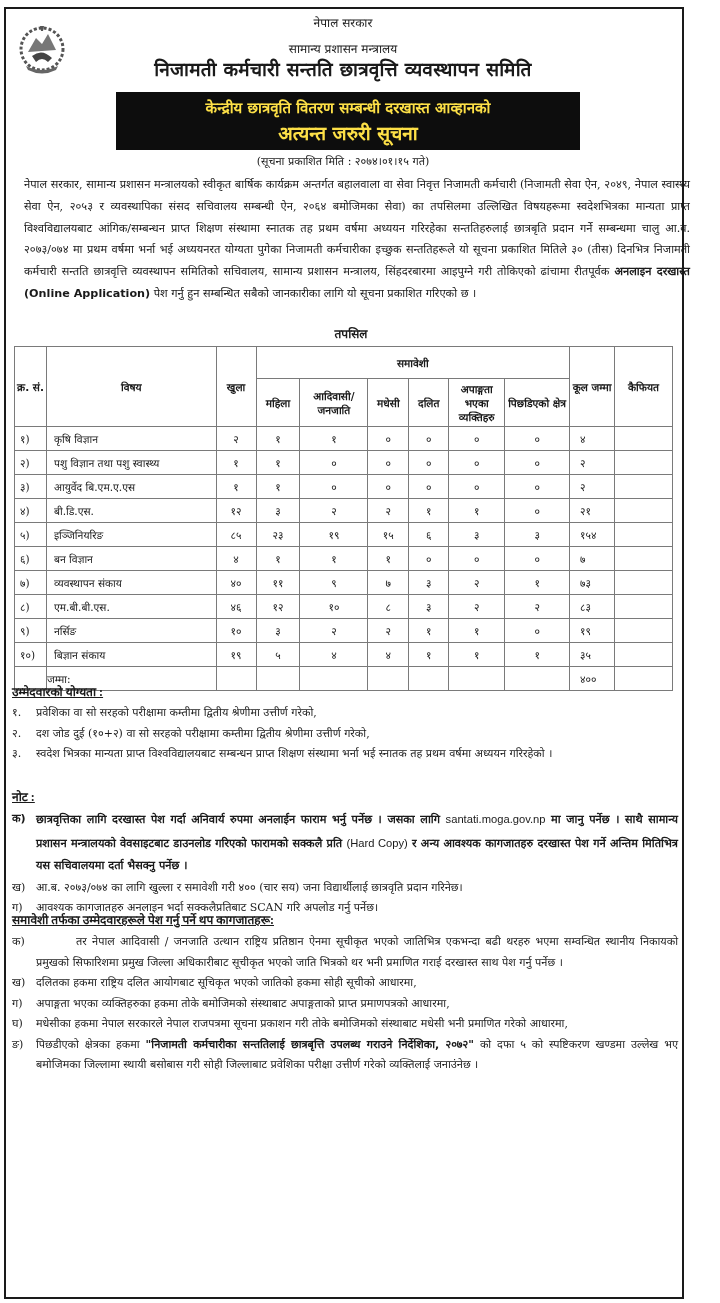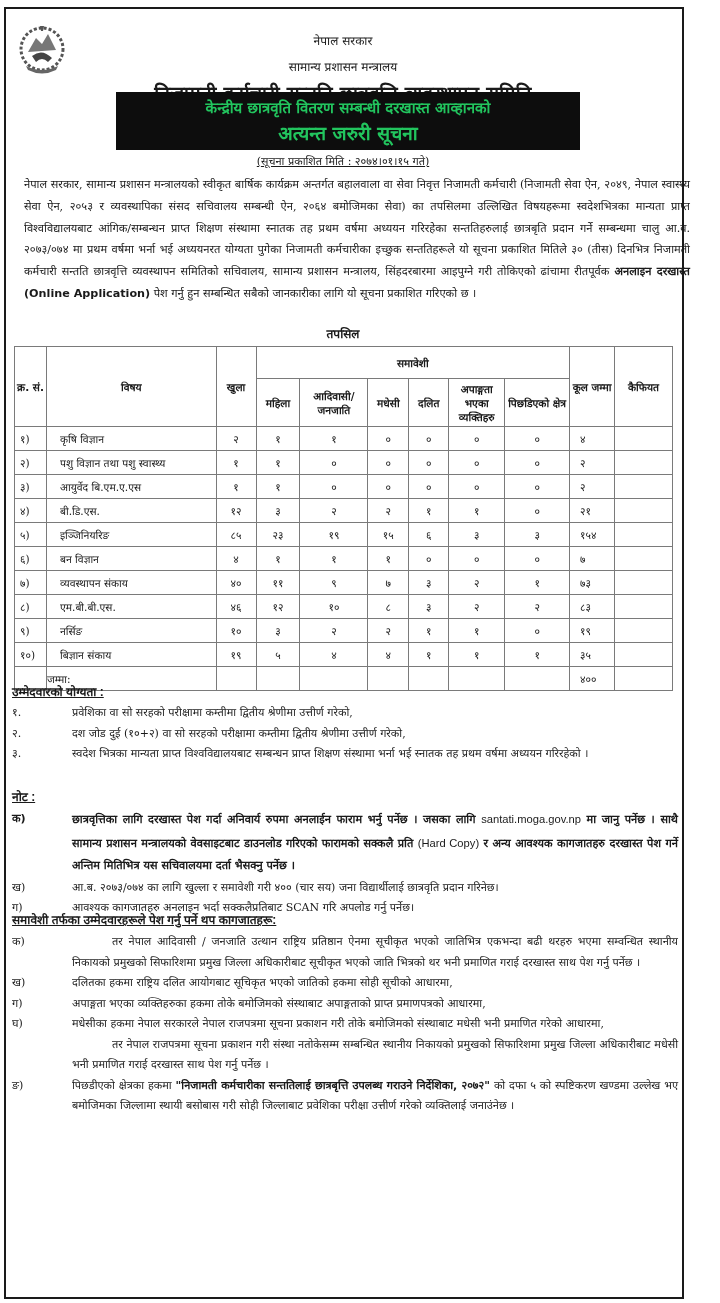--- a/index.html
+++ b/index.html
@@ -1,51 +1,51 @@
 <!DOCTYPE html>
 <html><head>
 <meta charset="utf-8">
 <style>
   html, body { margin: 0; padding: 0; background: #ffffff; }
   body { width: 720px; height: 1303px; position: relative; overflow: hidden;
          font-family: "DejaVu Serif", "Liberation Serif", serif; color: #1a1a1a; }
   .frame { position: absolute; left: 4px; top: 7px; width: 676px; height: 1288px;
            border: 2px solid #1a1a1a; }
   .emblem { position: absolute; left: 18px; top: 22px; width: 48px; height: 58px; }
-  .hdr { position: absolute; left: 0; width: 686px; text-align: center; margin-top: 18px; }
+  .hdr { position: absolute; left: 0; width: 686px; text-align: center; }
   .h1 { top: 14px; font-size: 12px; }
   .h2 { top: 40px; font-size: 12px; }
-  .h3 { top: 62px; font-size: 19px; font-weight: bold; letter-spacing: 0.2px; }
+  .h3 { top: 56px; font-size: 19px; font-weight: bold; letter-spacing: 0.2px; }
   .banner { position: absolute; left: 116px; top: 92px; width: 464px; height: 58px;
-            background: #0d0d0d; color: #22c55e; text-align: center; font-family: "DejaVu Sans", sans-serif;
+            background: #0d0d0d; color: #fde047; text-align: center; font-family: "DejaVu Sans", sans-serif;
             font-weight: bold; }
   .banner .b1 { font-size: 15px; margin-top: 4px; line-height: 24px; }
   .banner .b2 { font-size: 19px; line-height: 26px; }
-  .pubdate { position: absolute; left: 0; width: 686px; top: 153px; text-align: center; font-size: 11px; text-decoration: underline; }
+  .pubdate { position: absolute; left: 0; width: 686px; top: 153px; text-align: center; font-size: 11px; }
   .para { position: absolute; left: 24px; width: 666px; font-size: 11.2px; line-height: 21.8px;
           text-align: justify; }
   .intro { top: 174px; }
   .bold { font-weight: bold; font-family: "DejaVu Sans", sans-serif; }
-  .tapsil { position: absolute; left: 0; width: 686px; top: 325px; text-align: center;
+  .tapsil { position: absolute; left: 8px; width: 686px; top: 325px; text-align: center;
             font-size: 12px; font-weight: bold; font-family: "DejaVu Sans", sans-serif; }
   table.t { position: absolute; left: 14px; top: 346px; border-collapse: collapse;
             font-size: 10.5px; width: 659px; }
   table.t th, table.t td { border: 1px solid #7a7a7a; padding: 0; }
   table.t th { font-family: "DejaVu Sans", sans-serif; font-weight: bold; font-size: 10.5px; line-height: 14px; text-align: center; }
   table.t td { height: 23px; text-align: center; }
-  table.t td.sub { text-align: left; padding-left: 13px; }
+  table.t td.sub { text-align: left; padding-left: 7px; }
   table.t td.sn { text-align: left; padding-left: 5px; }
   table.t td.jm { text-align: left; padding-right: 8px; }
   table.t td.kul { text-align: left; padding-left: 10px; }
   .sec-h { position: absolute; left: 12px; font-size: 12px; font-weight: bold;
-           font-family: Liberation Sans, sans-serif; text-decoration: underline; }
+           font-family: Liberation Serif, serif; text-decoration: underline; }
   .list { position: absolute; left: 12px; width: 666px; font-size: 11px; line-height: 20.5px; }
   .li { display: flex; }
   .li .n { width: 24px; flex: none; }
-  .li .tx { flex: 1; text-align: justify; margin-left: 36px; }
+  .li .tx { flex: 1; text-align: justify; }
   .indent { text-indent: 40px; }
   .note-bold { font-weight: bold; font-family: "DejaVu Sans", sans-serif; font-size: 11.2px; line-height: 22.5px; }
   .latin { font-family: "Liberation Sans", sans-serif; font-weight: normal; }
 </style>
 </head>
 <body>
 
 <div class="frame"></div>
 
 <svg class="emblem" viewBox="0 0 48 58">
@@ -307,21 +307,20 @@
     </span>
   </div>
   <div class="li">
     <span class="n">ग)</span>
     <span class="tx">अपाङ्गता भएका व्यक्तिहरुका हकमा तोके बमोजिमको संस्थाबाट अपाङ्गताको प्राप्त प्रमाणपत्रको आधारमा,</span>
   </div>
   <div class="li">
     <span class="n">घ)</span>
     <span class="tx">
       <span>मधेसीका हकमा नेपाल सरकारले नेपाल राजपत्रमा सूचना प्रकाशन गरी तोके बमोजिमको संस्थाबाट मधेसी भनी प्रमाणित गरेको आधारमा,</span>
-      <div class="indent">तर नेपाल राजपत्रमा सूचना प्रकाशन गरी संस्था नतोकेसम्म सम्बन्धित स्थानीय निकायको प्रमुखको सिफारिशमा प्रमुख जिल्ला अधिकारीबाट मधेसी भनी प्रमाणित गराई दरखास्त साथ पेश गर्नु पर्नेछ ।</div>
     </span>
   </div>
   <div class="li">
     <span class="n">ङ)</span>
     <span class="tx">
       <span>पिछडीएको क्षेत्रका हकमा</span>
       <span class="bold">"निजामती कर्मचारीका सन्ततिलाई छात्रबृत्ति उपलब्ध गराउने निर्देशिका, २०७२"</span>
       <span>को दफा ५ को स्पष्टिकरण खण्डमा उल्लेख भए बमोजिमका जिल्लामा स्थायी बसोबास गरी सोही जिल्लाबाट प्रवेशिका परीक्षा उत्तीर्ण गरेको व्यक्तिलाई जनाउंनेछ ।</span>
     </span>
   </div>

